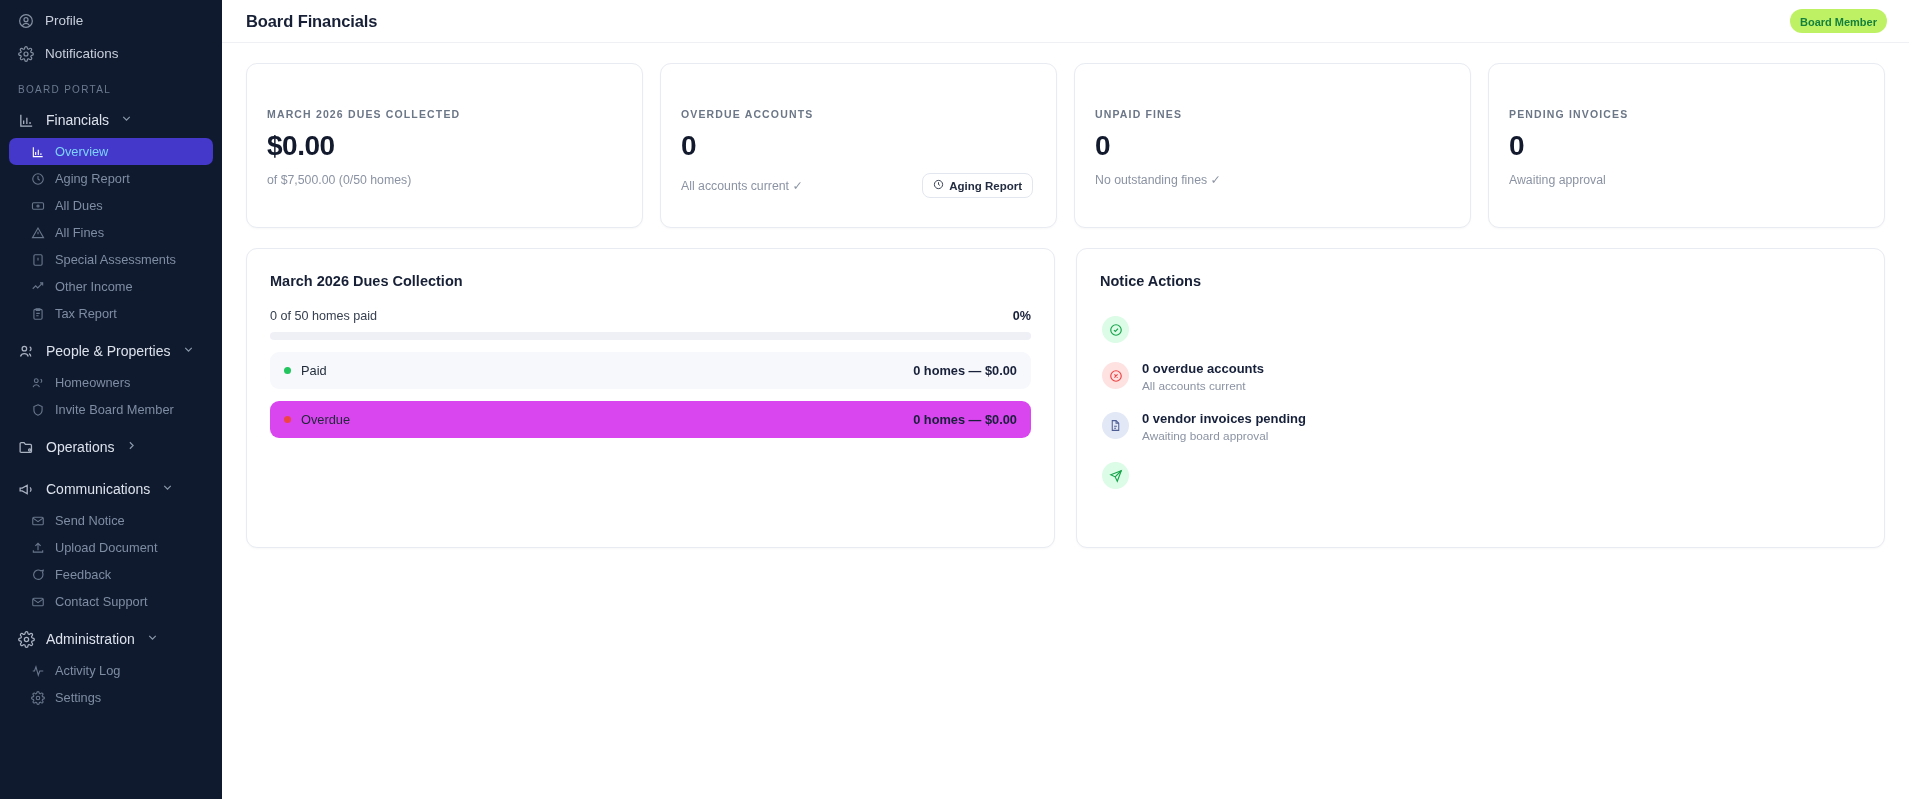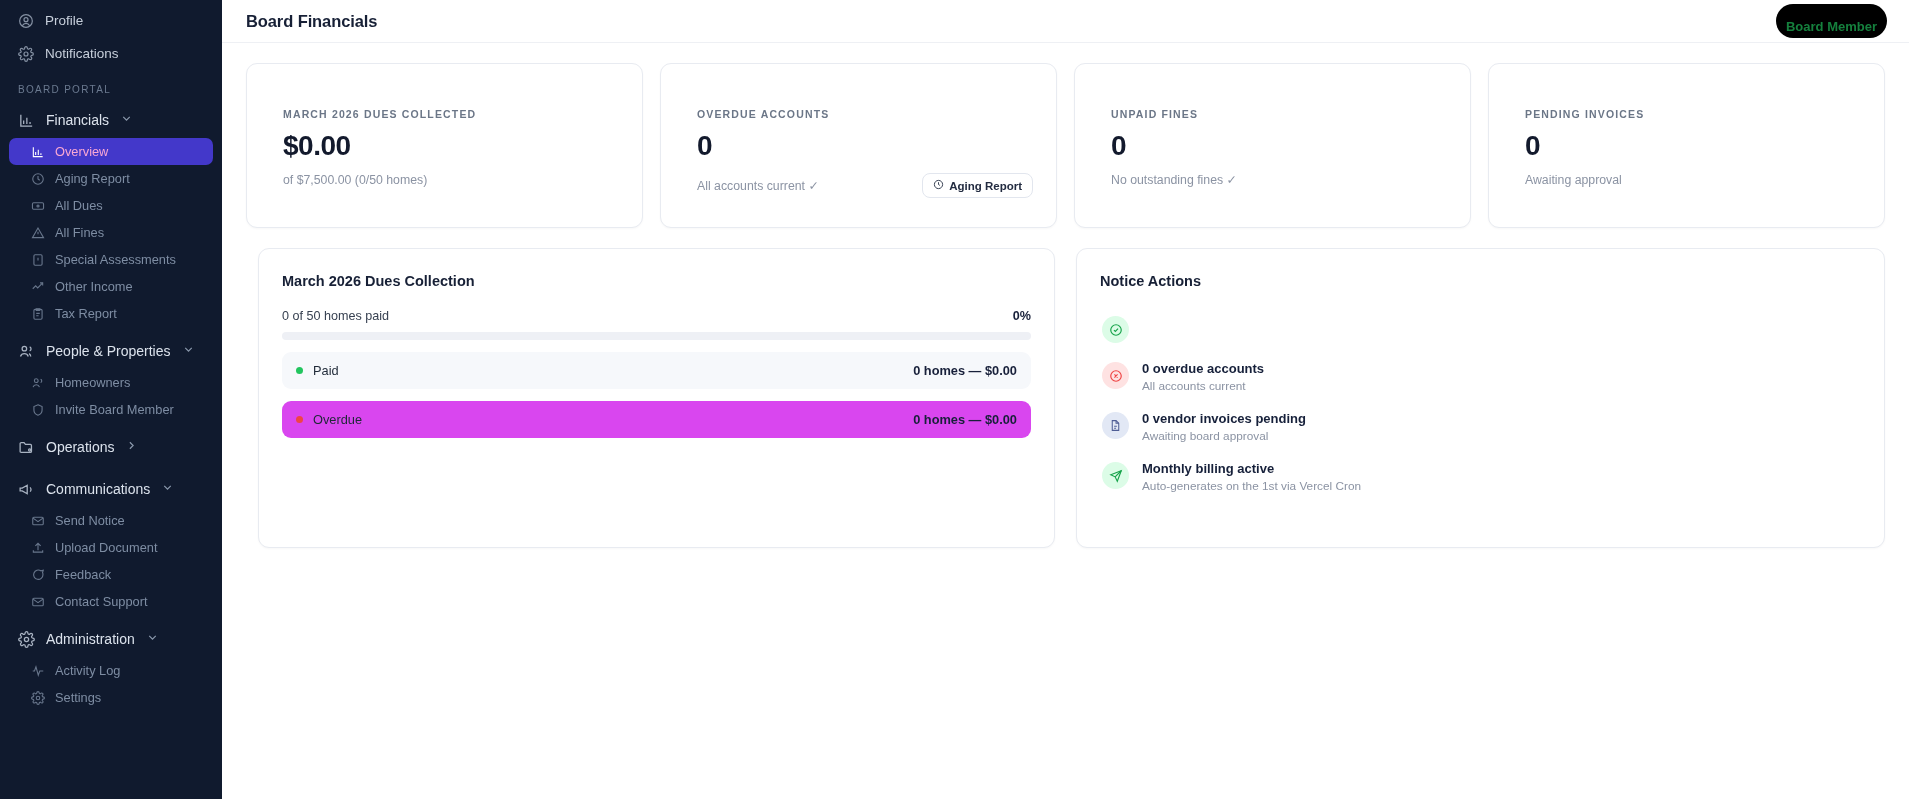--- a/index.html
+++ b/index.html
@@ -62,21 +62,21 @@
     margin: 0 9px;
     padding: 0 10px 0 22px;
     color: #7e8da3;
     font-size: 12.8px;
     border-radius: 7px;
     cursor: pointer;
   }
   .sub-row .ico { width: 14px; height: 14px; flex:0 0 14px; display:flex; align-items:center; justify-content:center; opacity:.8; }
   .sub-row.active {
     background: #4338ca;
-    color: #f9a8d4;
+    color: #7dd3fc;
   }
   .sub-row.active .ico { opacity: 1; }
 
   
   .main {
     flex: 1 1 auto;
     height: 799px;
     background: #ffffff;
     overflow: hidden;
     display: flex;
@@ -85,43 +85,43 @@
   .topbar {
     height: 43px;
     flex: 0 0 43px;
     border-bottom: 1px solid #eef0f4;
     display: flex; align-items: center;
     padding: 0 22px 0 24px;
   }
   .page-title { font-size: 16.5px; font-weight: 700; color: #172036; letter-spacing: -0.1px; }
   .role-badge {
     margin-left: auto;
-    background: #000000;
+    background: #bef264;
     color: #15803d;
-    font-size: 13px;
+    font-size: 11px;
     font-weight: 600;
     border-radius: 999px;
-    padding: 16px 10px 5px;
+    padding: 8px 10px 5px;
     line-height: 1;
   }
 
   .content { padding: 20px 24px 0 24px; }
 
   .stat-grid {
     display: grid;
     grid-template-columns: repeat(4, 1fr);
     gap: 17px;
   }
   .card {
     background: #ffffff;
     border: 1px solid #e8ebf1;
     border-radius: 11px;
     box-shadow: 0 1px 2px rgba(16,24,40,0.03);
   }
-  .stat-card { padding: 44px 23px 27px 36px; min-height: 165px; display:flex; flex-direction:column; }
+  .stat-card { padding: 44px 23px 27px 20px; min-height: 165px; display:flex; flex-direction:column; }
   .stat-label {
     font-size: 10.5px;
     letter-spacing: 1.15px;
     font-weight: 600;
     color: #6b7687;
     text-transform: uppercase;
   }
   .stat-value {
     font-size: 28px;
     font-weight: 800;
@@ -484,21 +484,21 @@
           <div class="stat-label">PENDING INVOICES</div>
           <div class="stat-value">0</div>
           <div class="stat-foot">
             <span>Awaiting approval</span>
           </div>
         </div>
       </section>
 
       <section class="panel-grid">
 
-        <div class="card panel" style="min-height:300px;margin-left:12px;">
+        <div class="card panel" style="min-height:300px;">
           <div class="panel-title">March 2026 Dues Collection</div>
 
           <div class="prog-head">
             <span>0 of 50 homes paid</span>
             <span class="prog-pct">0%</span>
           </div>
           <div class="prog-track">
             <div class="prog-fill" id="prog-fill" style="width:0%"></div>
           </div>
 
@@ -555,24 +555,20 @@
               </span>
             </div>
 
             <div class="qa-item">
               <span class="qa-ico green">
                 <svg width="14" height="14" viewBox="0 0 24 24" fill="none" stroke="#16a34a" stroke-width="1.9">
                     <path d="M21 3L10.5 13.5"></path>
                     <path d="M21 3l-6.8 18-3.7-7.5L3 9.8 21 3z"></path>
                   </svg>
               </span>
-              <span class="qa-text">
-                <span class="qa-title">Monthly billing active</span>
-                <span class="qa-sub">Auto-generates on the 1st via Vercel Cron</span>
-              </span>
             </div>
 
           </div>
         </div>
       </section>
     </div>
   </main>
 </div>
 
 </body></html>

